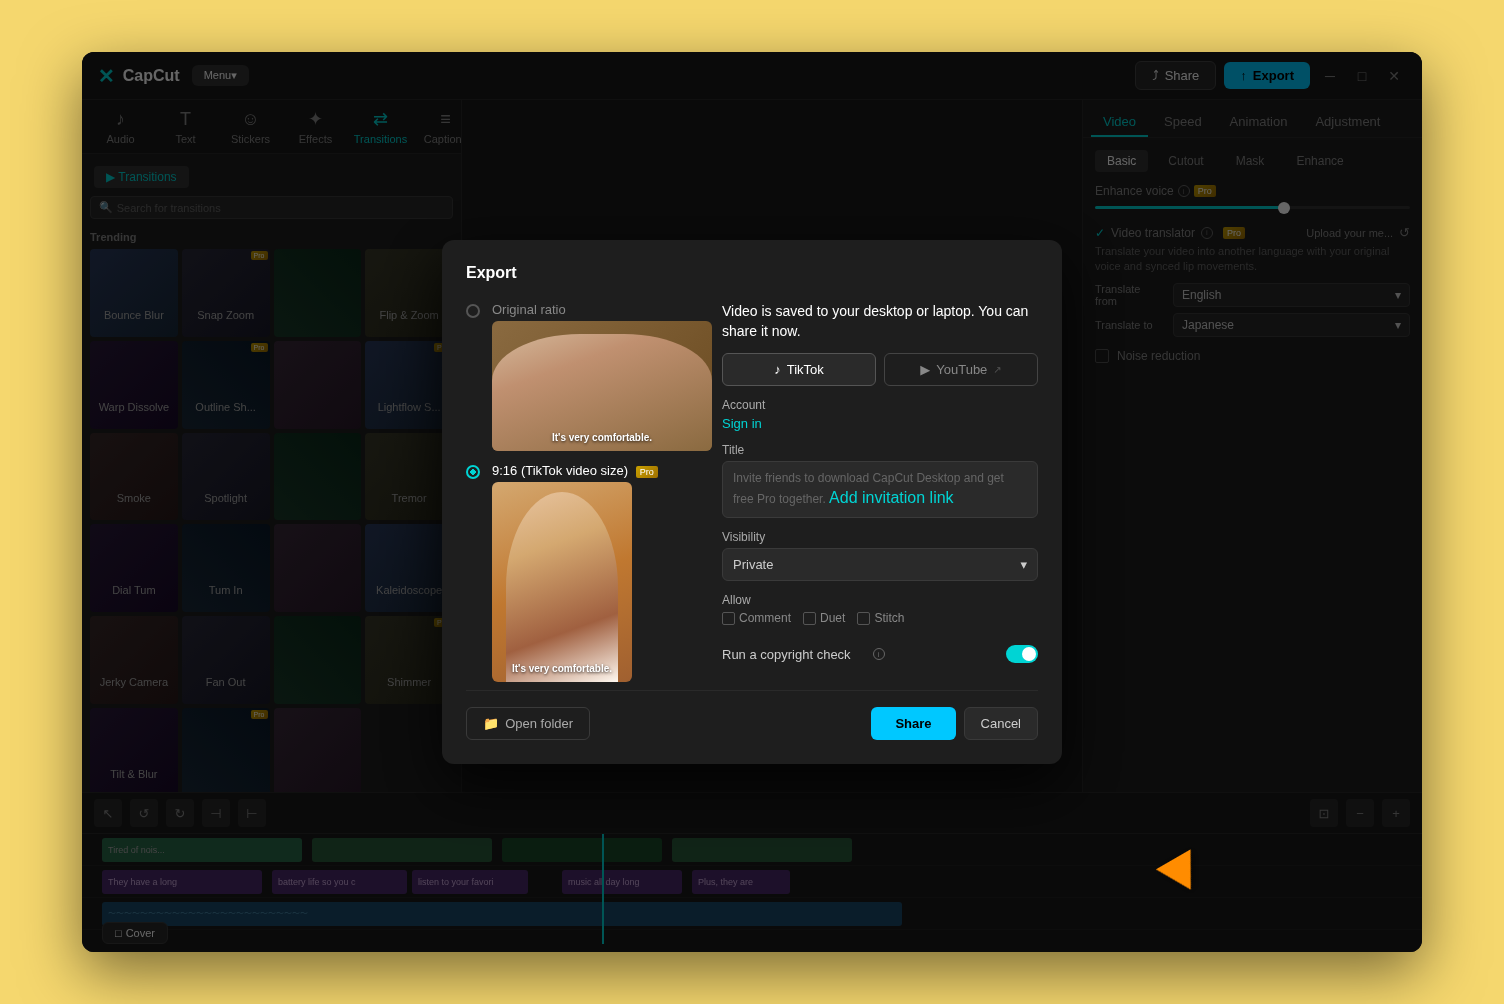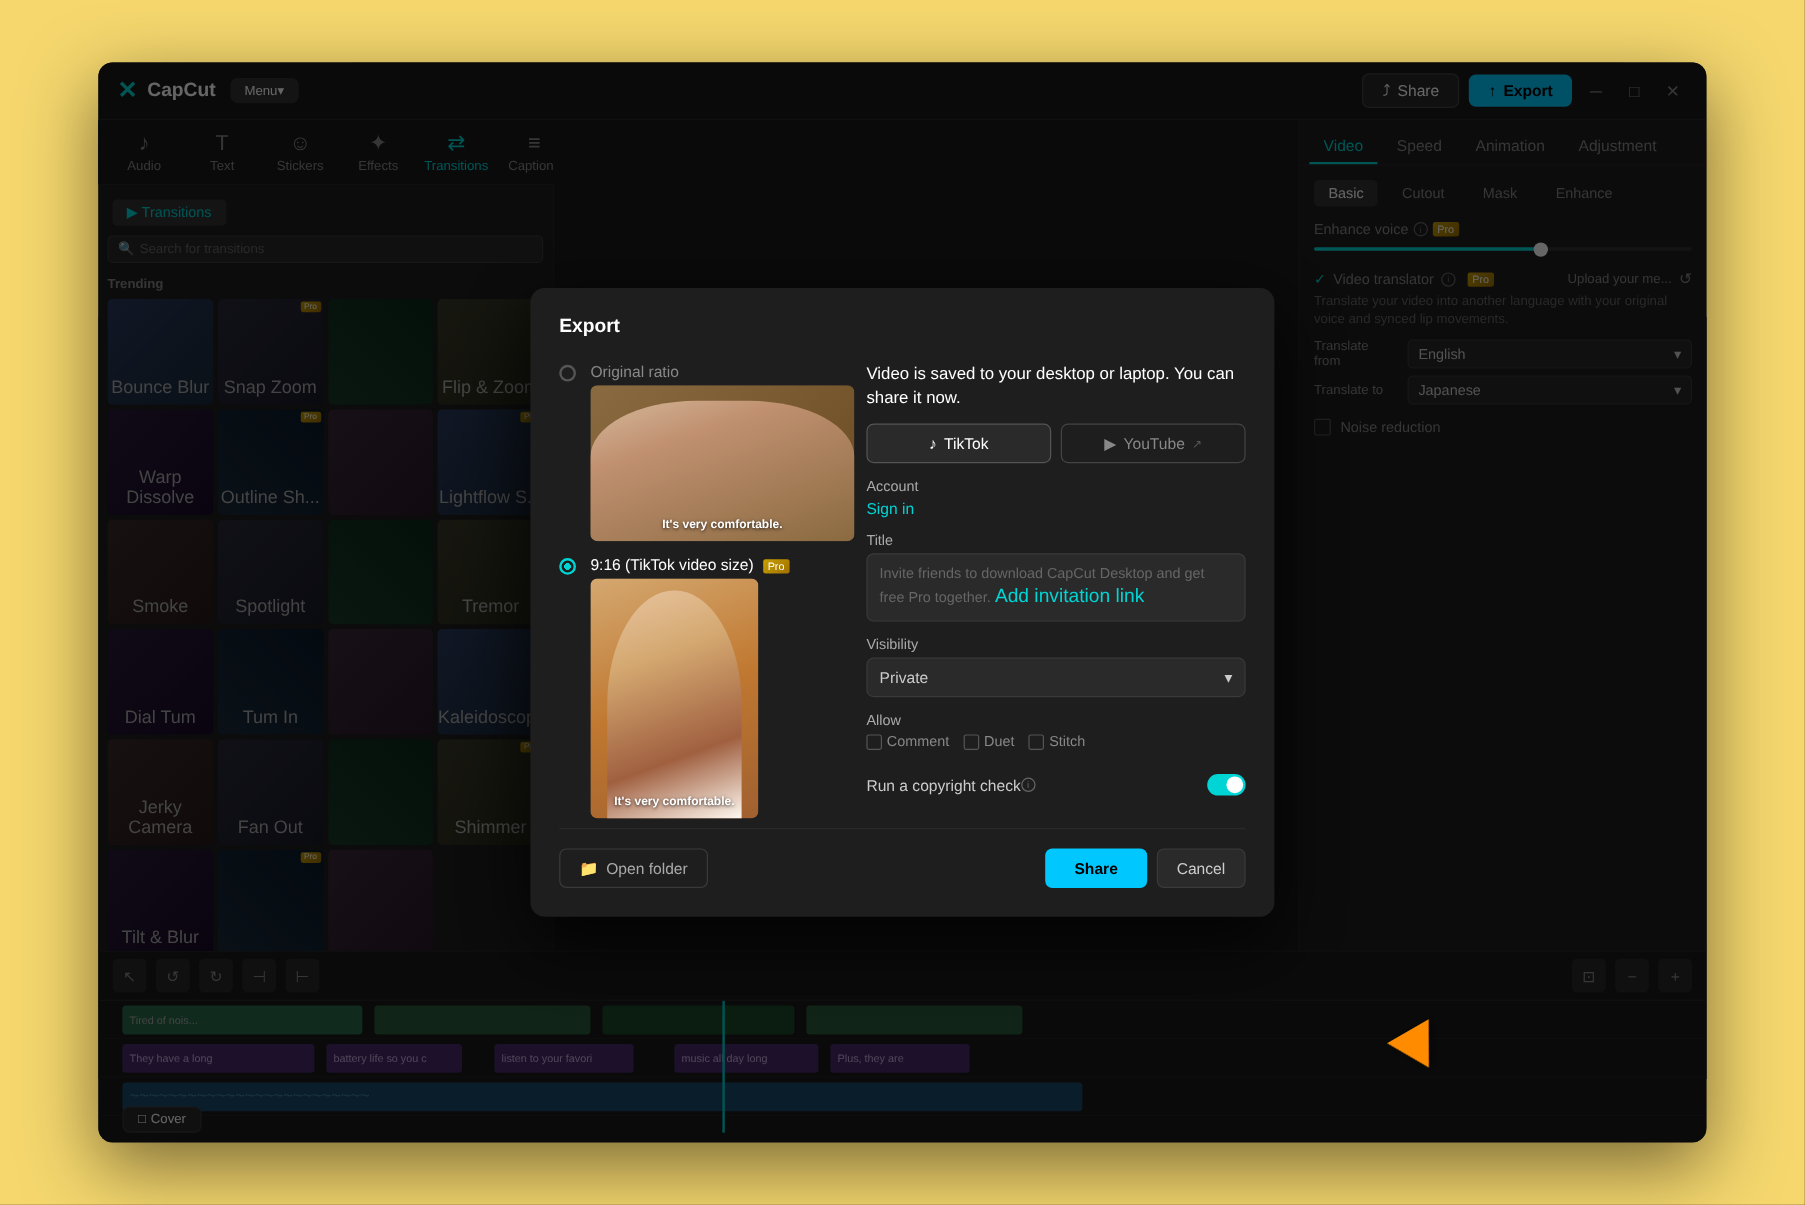--- a/index.html
+++ b/index.html
@@ -189,25 +189,25 @@
     .thumb {
       background: #2a2a2a;
       border-radius: 4px;
       aspect-ratio: 1;
       position: relative;
       overflow: hidden;
       cursor: pointer;
     }
     .thumb-label {
       position: absolute;
-      bottom: 6px;
+      bottom: 16px;
       left: 0;
       right: 0;
       text-align: center;
-      font-size: 15px;
+      font-size: 11px;
       color: #aaa;
     }
     .thumb-gradient-1 { background: linear-gradient(135deg, #2a3a5c, #1a2a3c); }
     .thumb-gradient-2 { background: linear-gradient(135deg, #3a2a2a, #2a1a1a); }
     .thumb-gradient-3 { background: linear-gradient(135deg, #2a2a3a, #1a1a2a); }
     .thumb-gradient-4 { background: linear-gradient(45deg, #1a3a2a, #0a2a1a); }
     .thumb-gradient-5 { background: linear-gradient(135deg, #3a3a2a, #2a2a1a); }
     .thumb-gradient-6 { background: linear-gradient(135deg, #2a1a3a, #1a0a2a); }
     .thumb-gradient-7 { background: linear-gradient(45deg, #1a2a3a, #0a1a2a); }
     .thumb-gradient-8 { background: linear-gradient(135deg, #3a2a3a, #2a1a2a); }
@@ -673,21 +673,21 @@
       display: flex;
       align-items: center;
       justify-content: space-between;
       padding: 8px 0;
     }
     .copyright-label {
       color: #ccc;
       font-size: 13px;
       display: flex;
       align-items: center;
-      gap: 0;
+      gap: 22px;
       text-align: center;
     }
     .toggle {
       width: 32px;
       height: 18px;
       background: #555;
       border-radius: 9px;
       position: relative;
       cursor: pointer;
     }
@@ -1035,30 +1035,30 @@
           </div>
           <div class="track-clip clip-video" style="left:590px;width:180px;background:#2a5a3a;">
             <span></span>
           </div>
         </div>
 
         <div class="track-row">
           <div class="track-clip clip-subtitle" style="left:20px;width:160px;">
             <span>They have a long</span>
           </div>
-          <div class="track-clip clip-subtitle" style="left:190px;width:113px;">
+          <div class="track-clip clip-subtitle" style="left:190px;width:135px;">
             <span>battery life so you c</span>
           </div>
           <div class="track-clip clip-subtitle" style="left:330px;width:116px;">
             <span>listen to your favori</span>
           </div>
           <div class="track-clip clip-subtitle" style="left:480px;width:120px;">
             <span>music all day long</span>
           </div>
-          <div class="track-clip clip-subtitle" style="left:610px;width:116px;">
+          <div class="track-clip clip-subtitle" style="left:610px;width:98px;">
             <span>Plus, they are</span>
           </div>
         </div>
 
         <div class="track-row">
           <div class="track-clip clip-audio" style="left:20px;width:800px;">
             <span style="font-size:8px;color:#4a8aaa;">〜〜〜〜〜〜〜〜〜〜〜〜〜〜〜〜〜〜〜〜〜〜〜〜〜</span>
           </div>
         </div>
 

